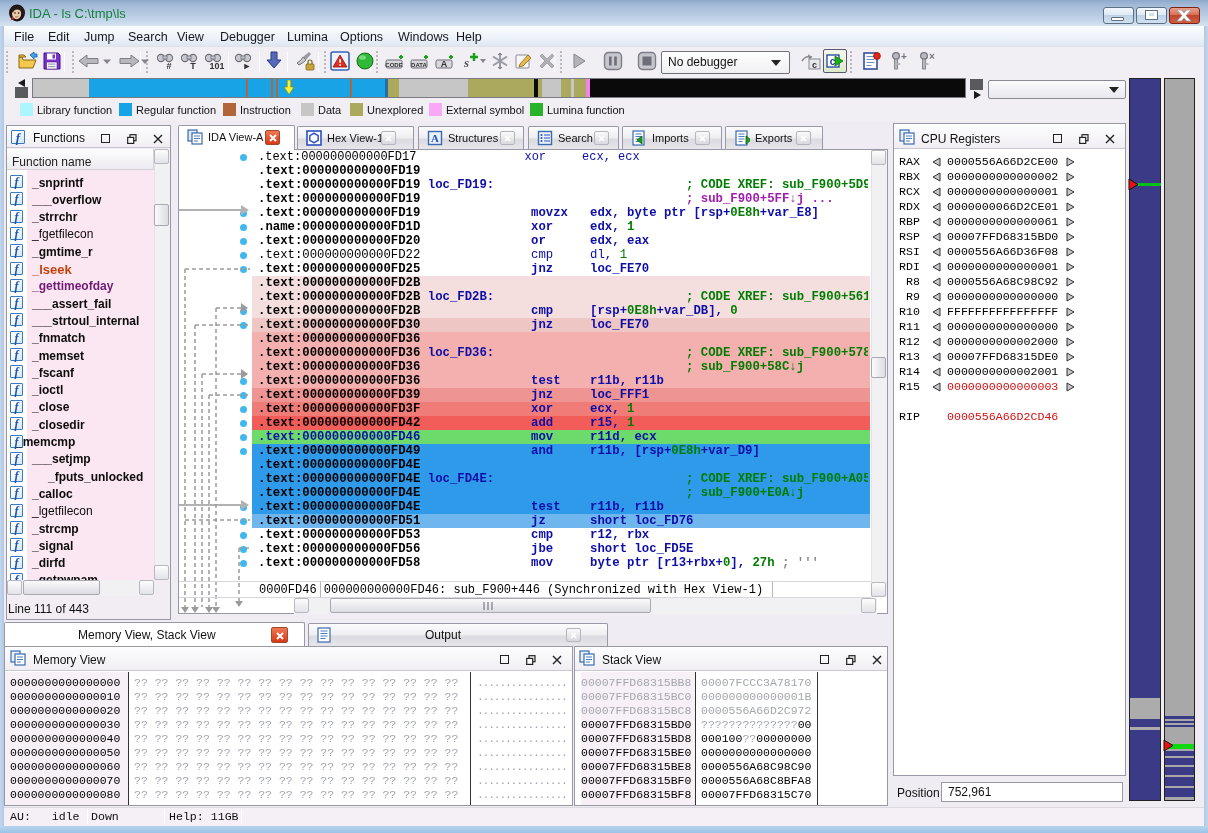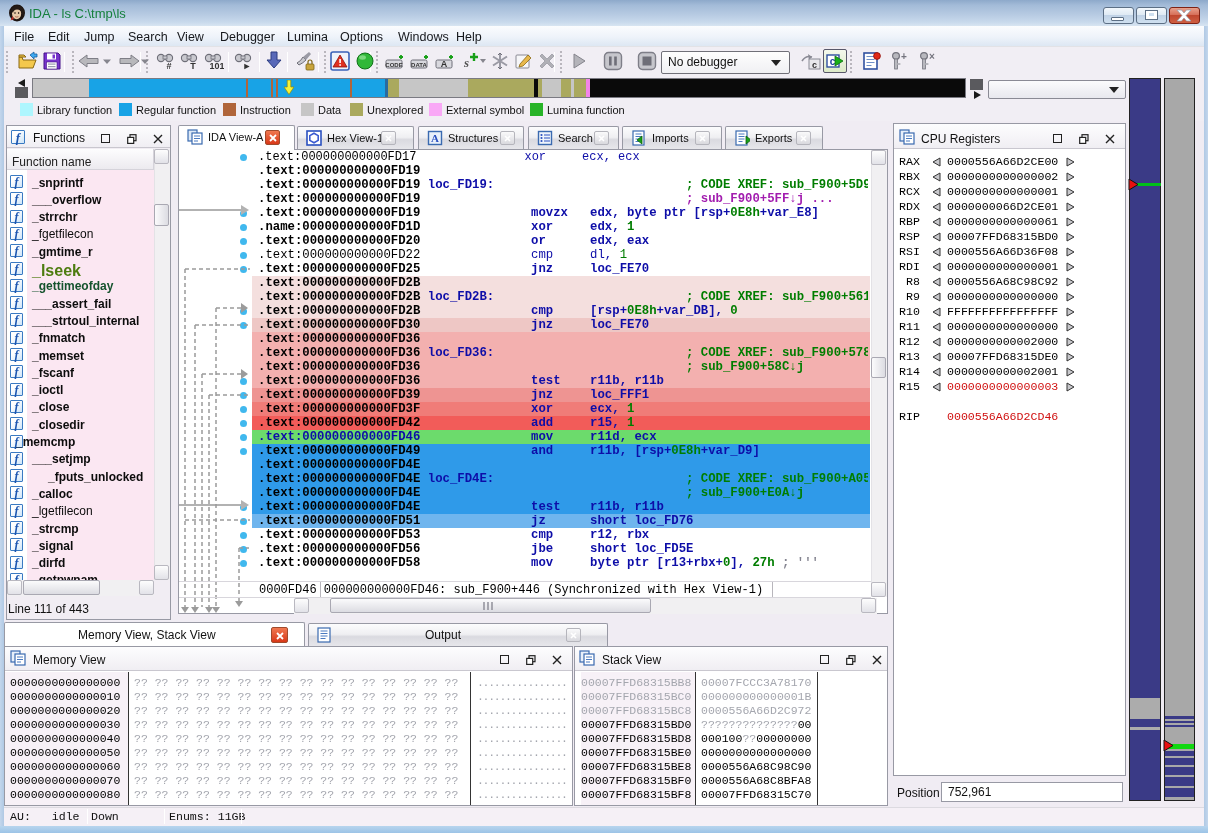--- a/index.html
+++ b/index.html
@@ -325,23 +325,23 @@
 <div class="abs" style="left:32px;top:175.5px;font-size:12px;font-weight:bold;color:#0c0c0c">_snprintf</div>
 <div class="abs fico" style="left:10px;top:192.3px">f</div>
 <div class="abs" style="left:32px;top:192.8px;font-size:12px;font-weight:bold;color:#0c0c0c">___overflow</div>
 <div class="abs fico" style="left:10px;top:209.6px">f</div>
 <div class="abs" style="left:32px;top:210.1px;font-size:12px;font-weight:bold;color:#0c0c0c">_strrchr</div>
 <div class="abs fico" style="left:10px;top:226.9px">f</div>
 <div class="abs" style="left:32px;top:227.4px;font-size:12px;font-weight:normal;color:#0c0c0c">_fgetfilecon</div>
 <div class="abs fico" style="left:10px;top:244.2px">f</div>
 <div class="abs" style="left:32px;top:244.7px;font-size:12px;font-weight:bold;color:#0c0c0c">_gmtime_r</div>
 <div class="abs fico" style="left:10px;top:261.5px">f</div>
-<div class="abs" style="left:32px;top:262.0px;font-size:16px;font-weight:bold;color:#4d7c0f">_lseek</div>
+<div class="abs" style="left:32px;top:262.0px;font-size:13px;font-weight:bold;color:#c2410c">_lseek</div>
 <div class="abs fico" style="left:10px;top:278.8px">f</div>
-<div class="abs" style="left:32px;top:279.3px;font-size:12px;font-weight:bold;color:#14532d">_gettimeofday</div>
+<div class="abs" style="left:32px;top:279.3px;font-size:12px;font-weight:bold;color:#701a75">_gettimeofday</div>
 <div class="abs fico" style="left:10px;top:296.1px">f</div>
 <div class="abs" style="left:32px;top:296.6px;font-size:12px;font-weight:bold;color:#0c0c0c">___assert_fail</div>
 <div class="abs fico" style="left:10px;top:313.4px">f</div>
 <div class="abs" style="left:32px;top:313.9px;font-size:12px;font-weight:bold;color:#0c0c0c">___strtoul_internal</div>
 <div class="abs fico" style="left:10px;top:330.7px">f</div>
 <div class="abs" style="left:32px;top:331.2px;font-size:12px;font-weight:bold;color:#0c0c0c">_fnmatch</div>
 <div class="abs fico" style="left:10px;top:348.0px">f</div>
 <div class="abs" style="left:32px;top:348.5px;font-size:12px;font-weight:bold;color:#0c0c0c">_memset</div>
 <div class="abs fico" style="left:10px;top:365.3px">f</div>
 <div class="abs" style="left:32px;top:365.8px;font-size:12px;font-weight:bold;color:#0c0c0c">_fscanf</div>
@@ -861,18 +861,18 @@
 <div class="memtxt" style="left:701px;top:760px"><span style="color:#000">0000556A68C98C90</span></div>
 <div class="memtxt" style="left:581px;top:774px;color:#000">00007FFD68315BF0</div>
 <div class="memtxt" style="left:701px;top:774px"><span style="color:#000">0000556A68C8BFA8</span></div>
 <div class="memtxt" style="left:581px;top:788px;color:#000">00007FFD68315BF8</div>
 <div class="memtxt" style="left:701px;top:788px"><span style="color:#000">00007FFD68315C70</span></div>
 <div class="abs" style="left:695px;top:672px;width:1px;height:133px;background:#333"></div>
 <div class="abs" style="left:817px;top:672px;width:1px;height:133px;background:#333"></div>
 <div class="abs" id="statusbar"></div>
 <div class="abs mono" style="left:10px;top:810px;font-size:11.6px;color:#101010;white-space:pre">AU:   idle</div>
 <div class="abs mono" style="left:91px;top:810px;font-size:11.6px;color:#101010">Down</div>
-<div class="abs mono" style="left:169px;top:810px;font-size:11.6px;color:#101010">Enums: 11GB</div>
+<div class="abs mono" style="left:169px;top:810px;font-size:11.6px;color:#101010">Help: 11GB</div>
 <div class="vdiv" style="left:87px;top:809px"></div>
 <div class="vdiv" style="left:164px;top:809px"></div>
 <div class="vdiv" style="left:241px;top:809px"></div>
 <div class="abs" id="bluestrip"></div>
 <div class="abs" style="left:0;top:26px;width:4px;height:800px;background:linear-gradient(90deg,#c3d6ec,#b0c9e4)"></div>
 <div class="abs" style="left:1204px;top:26px;width:4px;height:800px;background:linear-gradient(90deg,#b0c9e4,#c3d6ec)"></div>
 </body></html>

